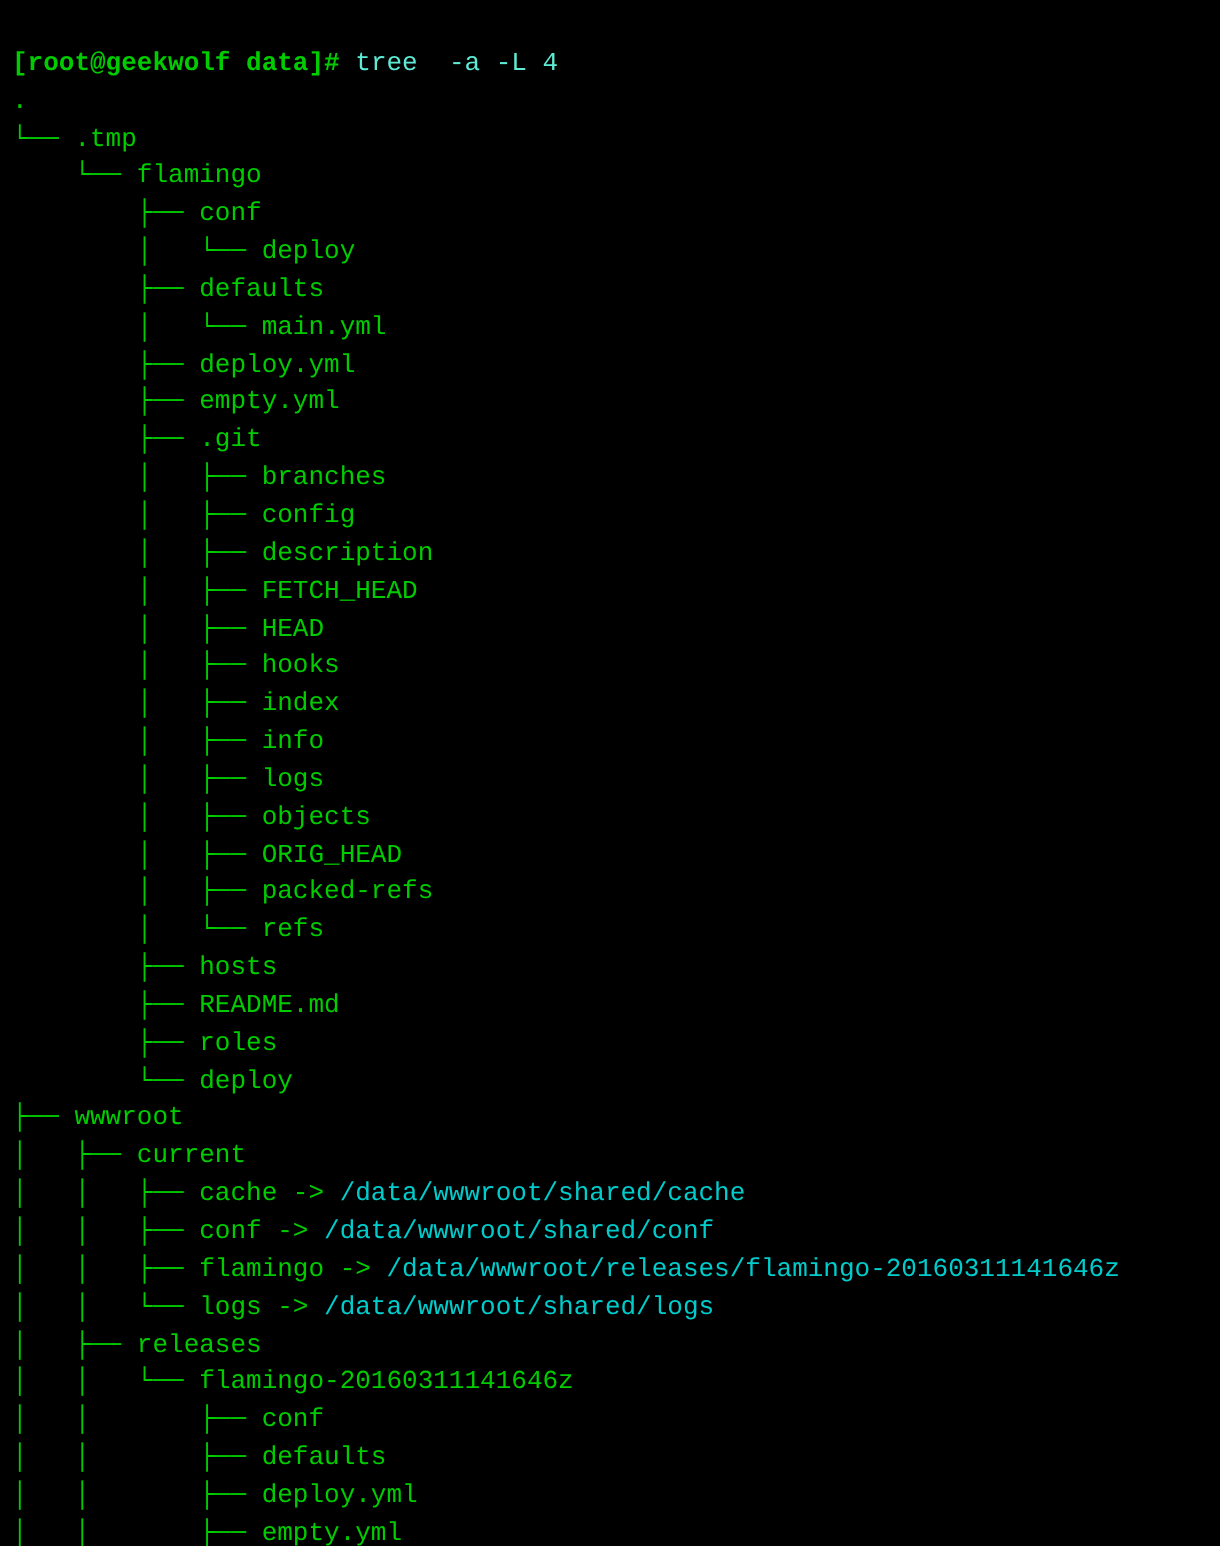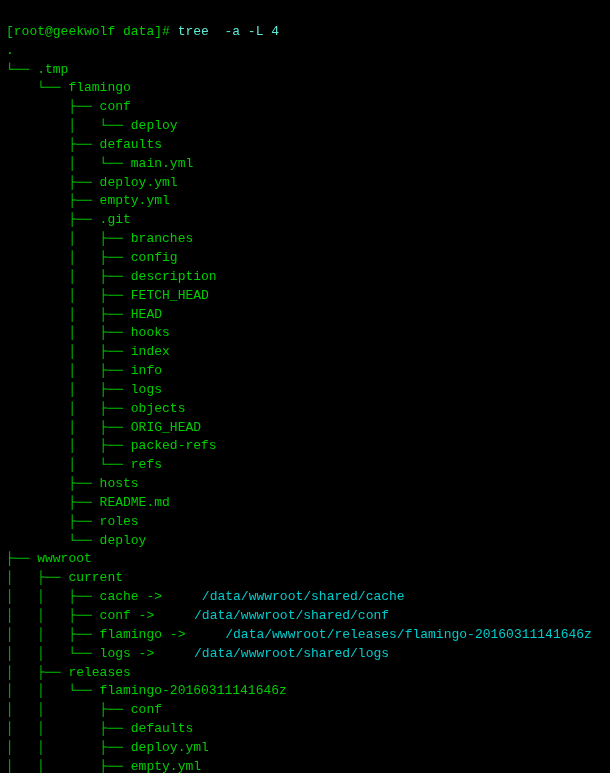--- a/index.html
+++ b/index.html
@@ -16,30 +16,30 @@
       width: 610px;
       min-height: 773px;
       padding: 4px 6px;
       overflow-x: hidden;
     }
     .terminal {
       white-space: pre;
     }
     .prompt {
       color: #00cc00;
+      font-weight: bold;
     }
     .cmd {
       color: #5eead4;
     }
     .tree-line {
       color: #00cc00;
     }
     .symlink {
       color: #00cccc;
-      margin-left: 32px;
     }
   </style>
 </head>
 <body>
 
 <div class="terminal">
 <span><span class="prompt">[root@geekwolf data]# </span><span class="cmd">tree  -a -L 4</span>
 </span><div id="tree-output"><div class="tree-line">.</div><div class="tree-line">└── .tmp</div><div class="tree-line">    └── flamingo</div><div class="tree-line">        ├── conf</div><div class="tree-line">        │   └── deploy</div><div class="tree-line">        ├── defaults</div><div class="tree-line">        │   └── main.yml</div><div class="tree-line">        ├── deploy.yml</div><div class="tree-line">        ├── empty.yml</div><div class="tree-line">        ├── .git</div><div class="tree-line">        │   ├── branches</div><div class="tree-line">        │   ├── config</div><div class="tree-line">        │   ├── description</div><div class="tree-line">        │   ├── FETCH_HEAD</div><div class="tree-line">        │   ├── HEAD</div><div class="tree-line">        │   ├── hooks</div><div class="tree-line">        │   ├── index</div><div class="tree-line">        │   ├── info</div><div class="tree-line">        │   ├── logs</div><div class="tree-line">        │   ├── objects</div><div class="tree-line">        │   ├── ORIG_HEAD</div><div class="tree-line">        │   ├── packed-refs</div><div class="tree-line">        │   └── refs</div><div class="tree-line">        ├── hosts</div><div class="tree-line">        ├── README.md</div><div class="tree-line">        ├── roles</div><div class="tree-line">        └── deploy</div><div class="tree-line">├── wwwroot</div><div class="tree-line">│   ├── current</div><div><span class="tree-line">│   │   ├── cache -&gt; </span><span class="symlink">/data/wwwroot/shared/cache</span></div><div><span class="tree-line">│   │   ├── conf -&gt; </span><span class="symlink">/data/wwwroot/shared/conf</span></div><div><span class="tree-line">│   │   ├── flamingo -&gt; </span><span class="symlink">/data/wwwroot/releases/flamingo-20160311141646z</span></div><div><span class="tree-line">│   │   └── logs -&gt; </span><span class="symlink">/data/wwwroot/shared/logs</span></div><div class="tree-line">│   ├── releases</div><div class="tree-line">│   │   └── flamingo-20160311141646z</div><div class="tree-line">│   │       ├── conf</div><div class="tree-line">│   │       ├── defaults</div><div class="tree-line">│   │       ├── deploy.yml</div><div class="tree-line">│   │       ├── empty.yml</div></div>
 
 </div>

